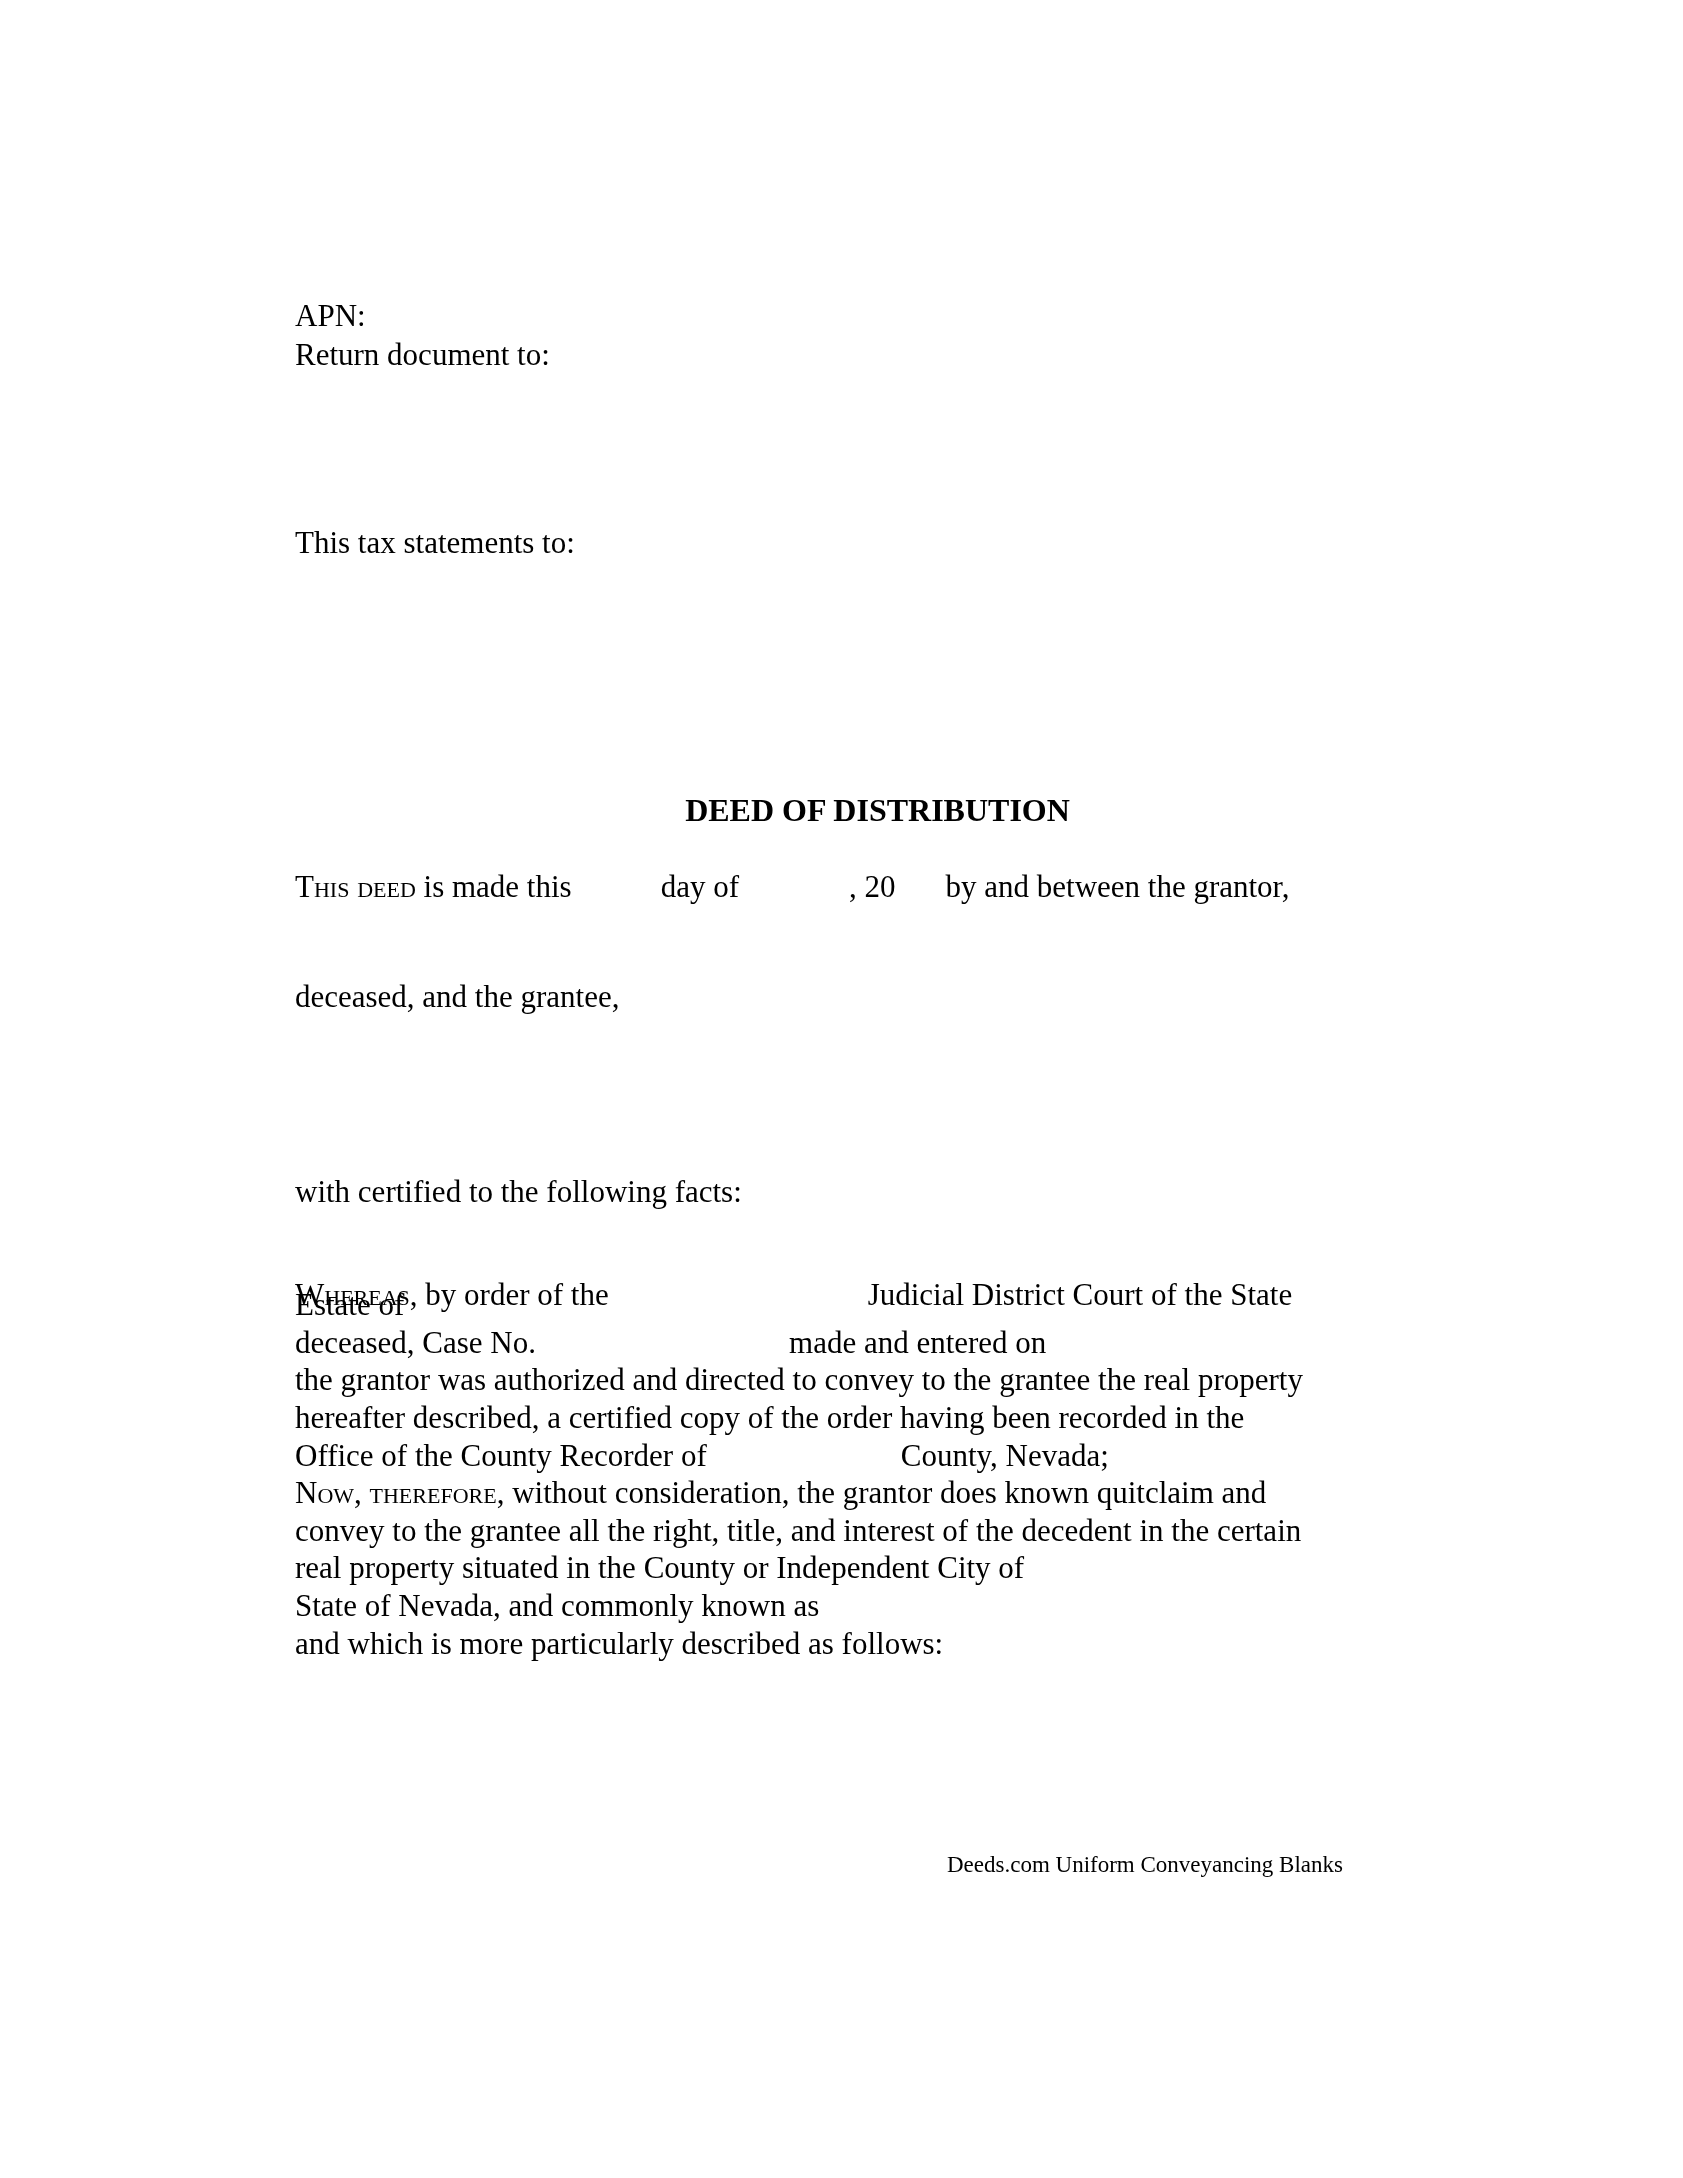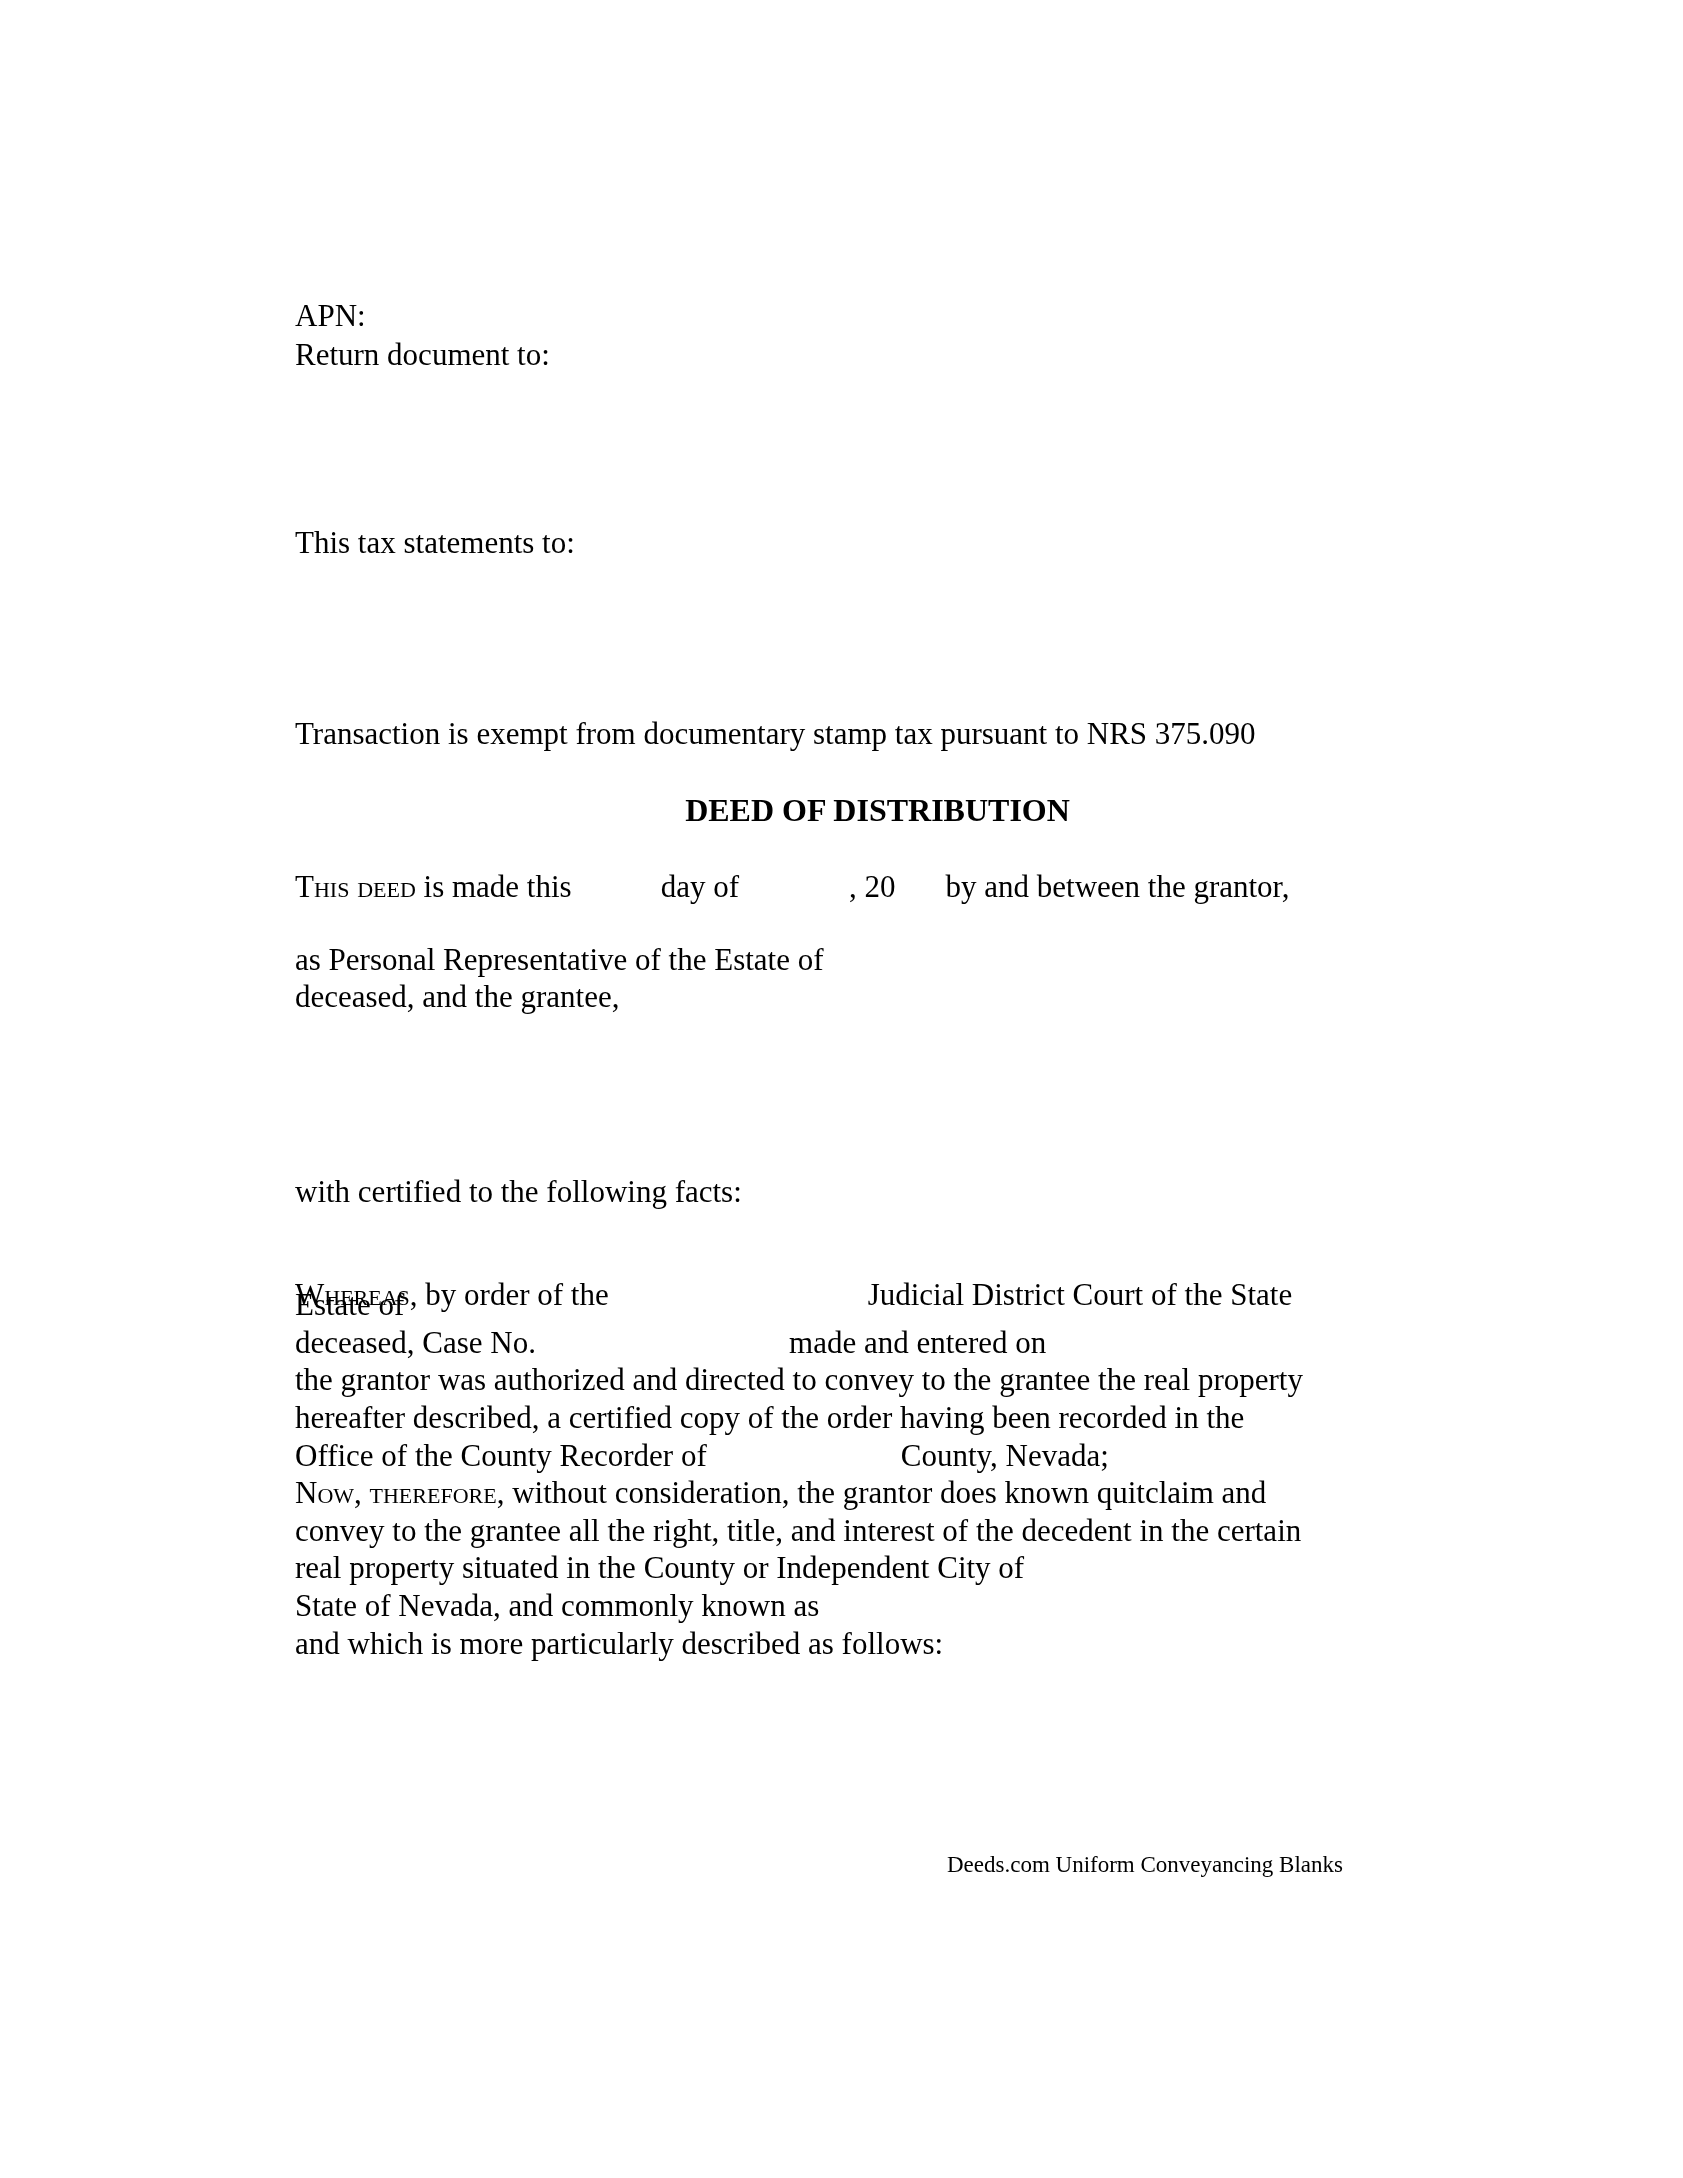--- a/index.html
+++ b/index.html
@@ -22,27 +22,25 @@
 </style>
 </head>
 <body>
 
 <div class="page">
 
   <div class="line" style="top:297px">APN:</div>
   <div class="line" style="top:336px">Return document to:</div>
   <div class="line" style="top:524px">This tax statements to:</div>
 
-  <div class="line" style="top:715px">Transaction is exempt from documentary stamp tax pursuant to NRS 375.090</div>
 
   <div class="line title" style="top:791px">DEED OF DISTRIBUTION</div>
 
   <div class="line" style="top:868px"><span class="sc">This deed</span><span> is made this</span><span class="gap" style="width:89px"></span><span>day of</span><span class="gap" style="width:110px"></span><span>, 20</span><span class="gap" style="width:50px"></span><span>by and between the grantor,</span></div>
 
-  <div class="line" style="top:941px">as Personal Representative of the Estate of</div>
   <div class="line" style="top:978px">deceased, and the grantee,</div>
 
   <div class="line" style="top:1173px">with certified to the following facts:</div>
 
   <div class="line" style="top:1276px"><span class="sc">Whereas,</span><span> by order of the</span><span class="gap" style="width:259px"></span><span>Judicial District Court of the State</span></div>
 
 
   <div class="line" style="top:1286px">Estate of</div>
 
   <div class="line" style="top:1324px"><span>deceased, Case No.</span><span class="gap" style="width:253px"></span><span>made and entered on</span></div>

